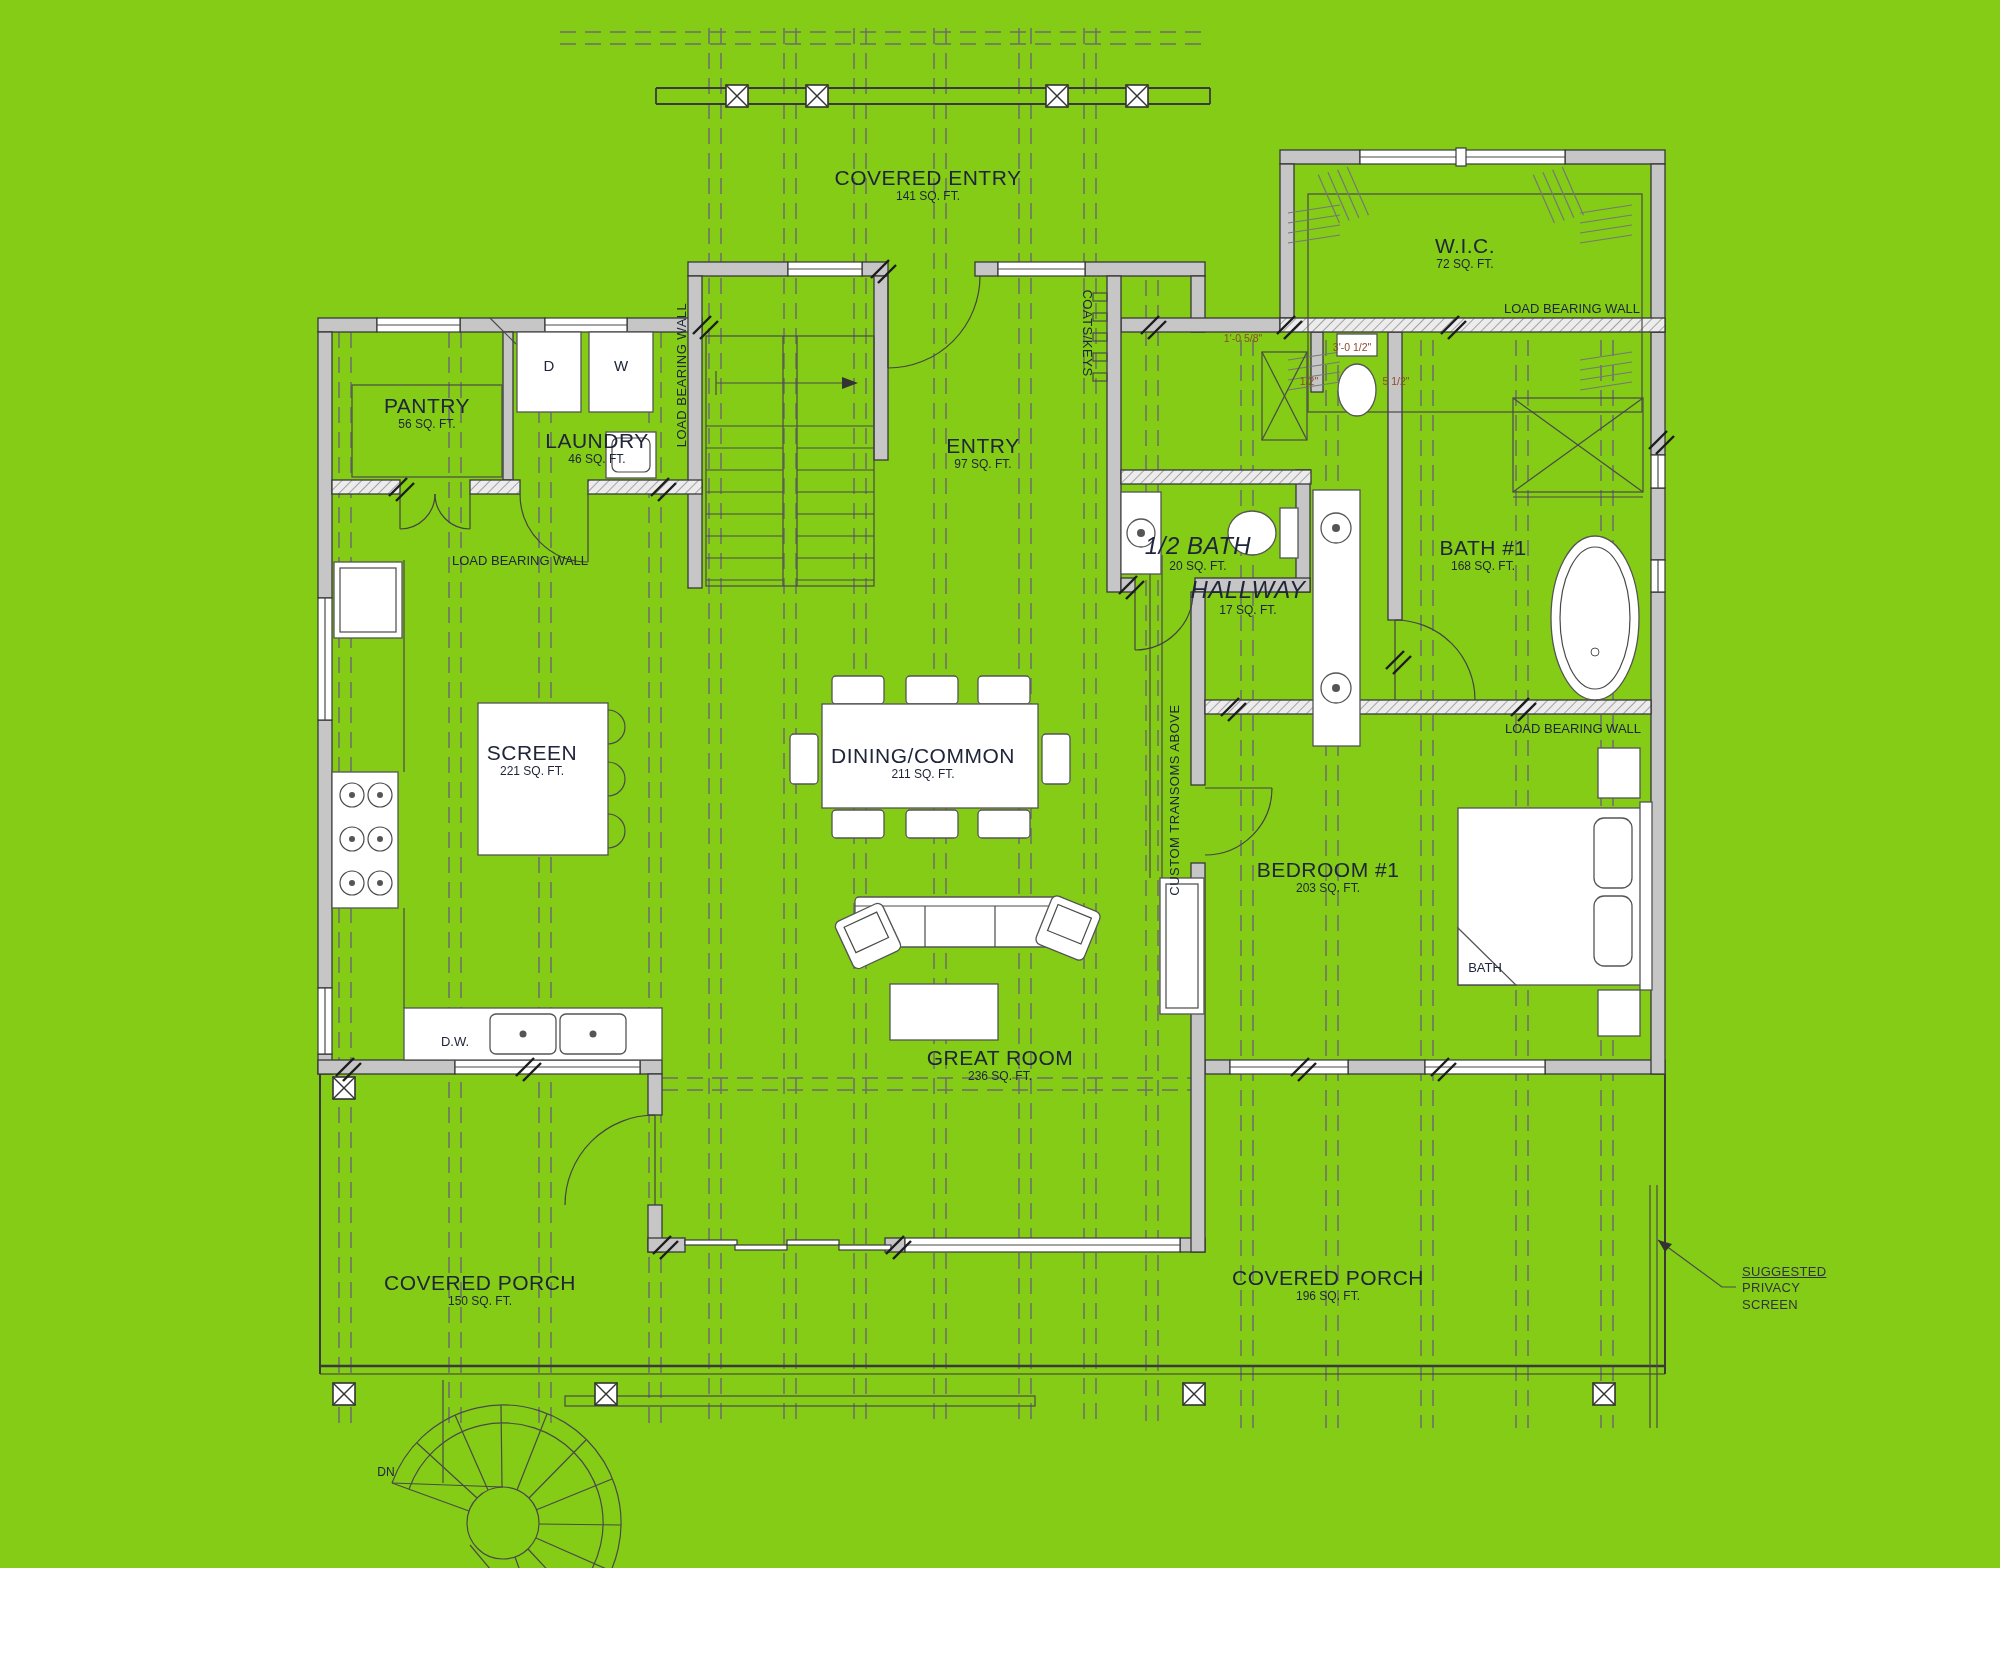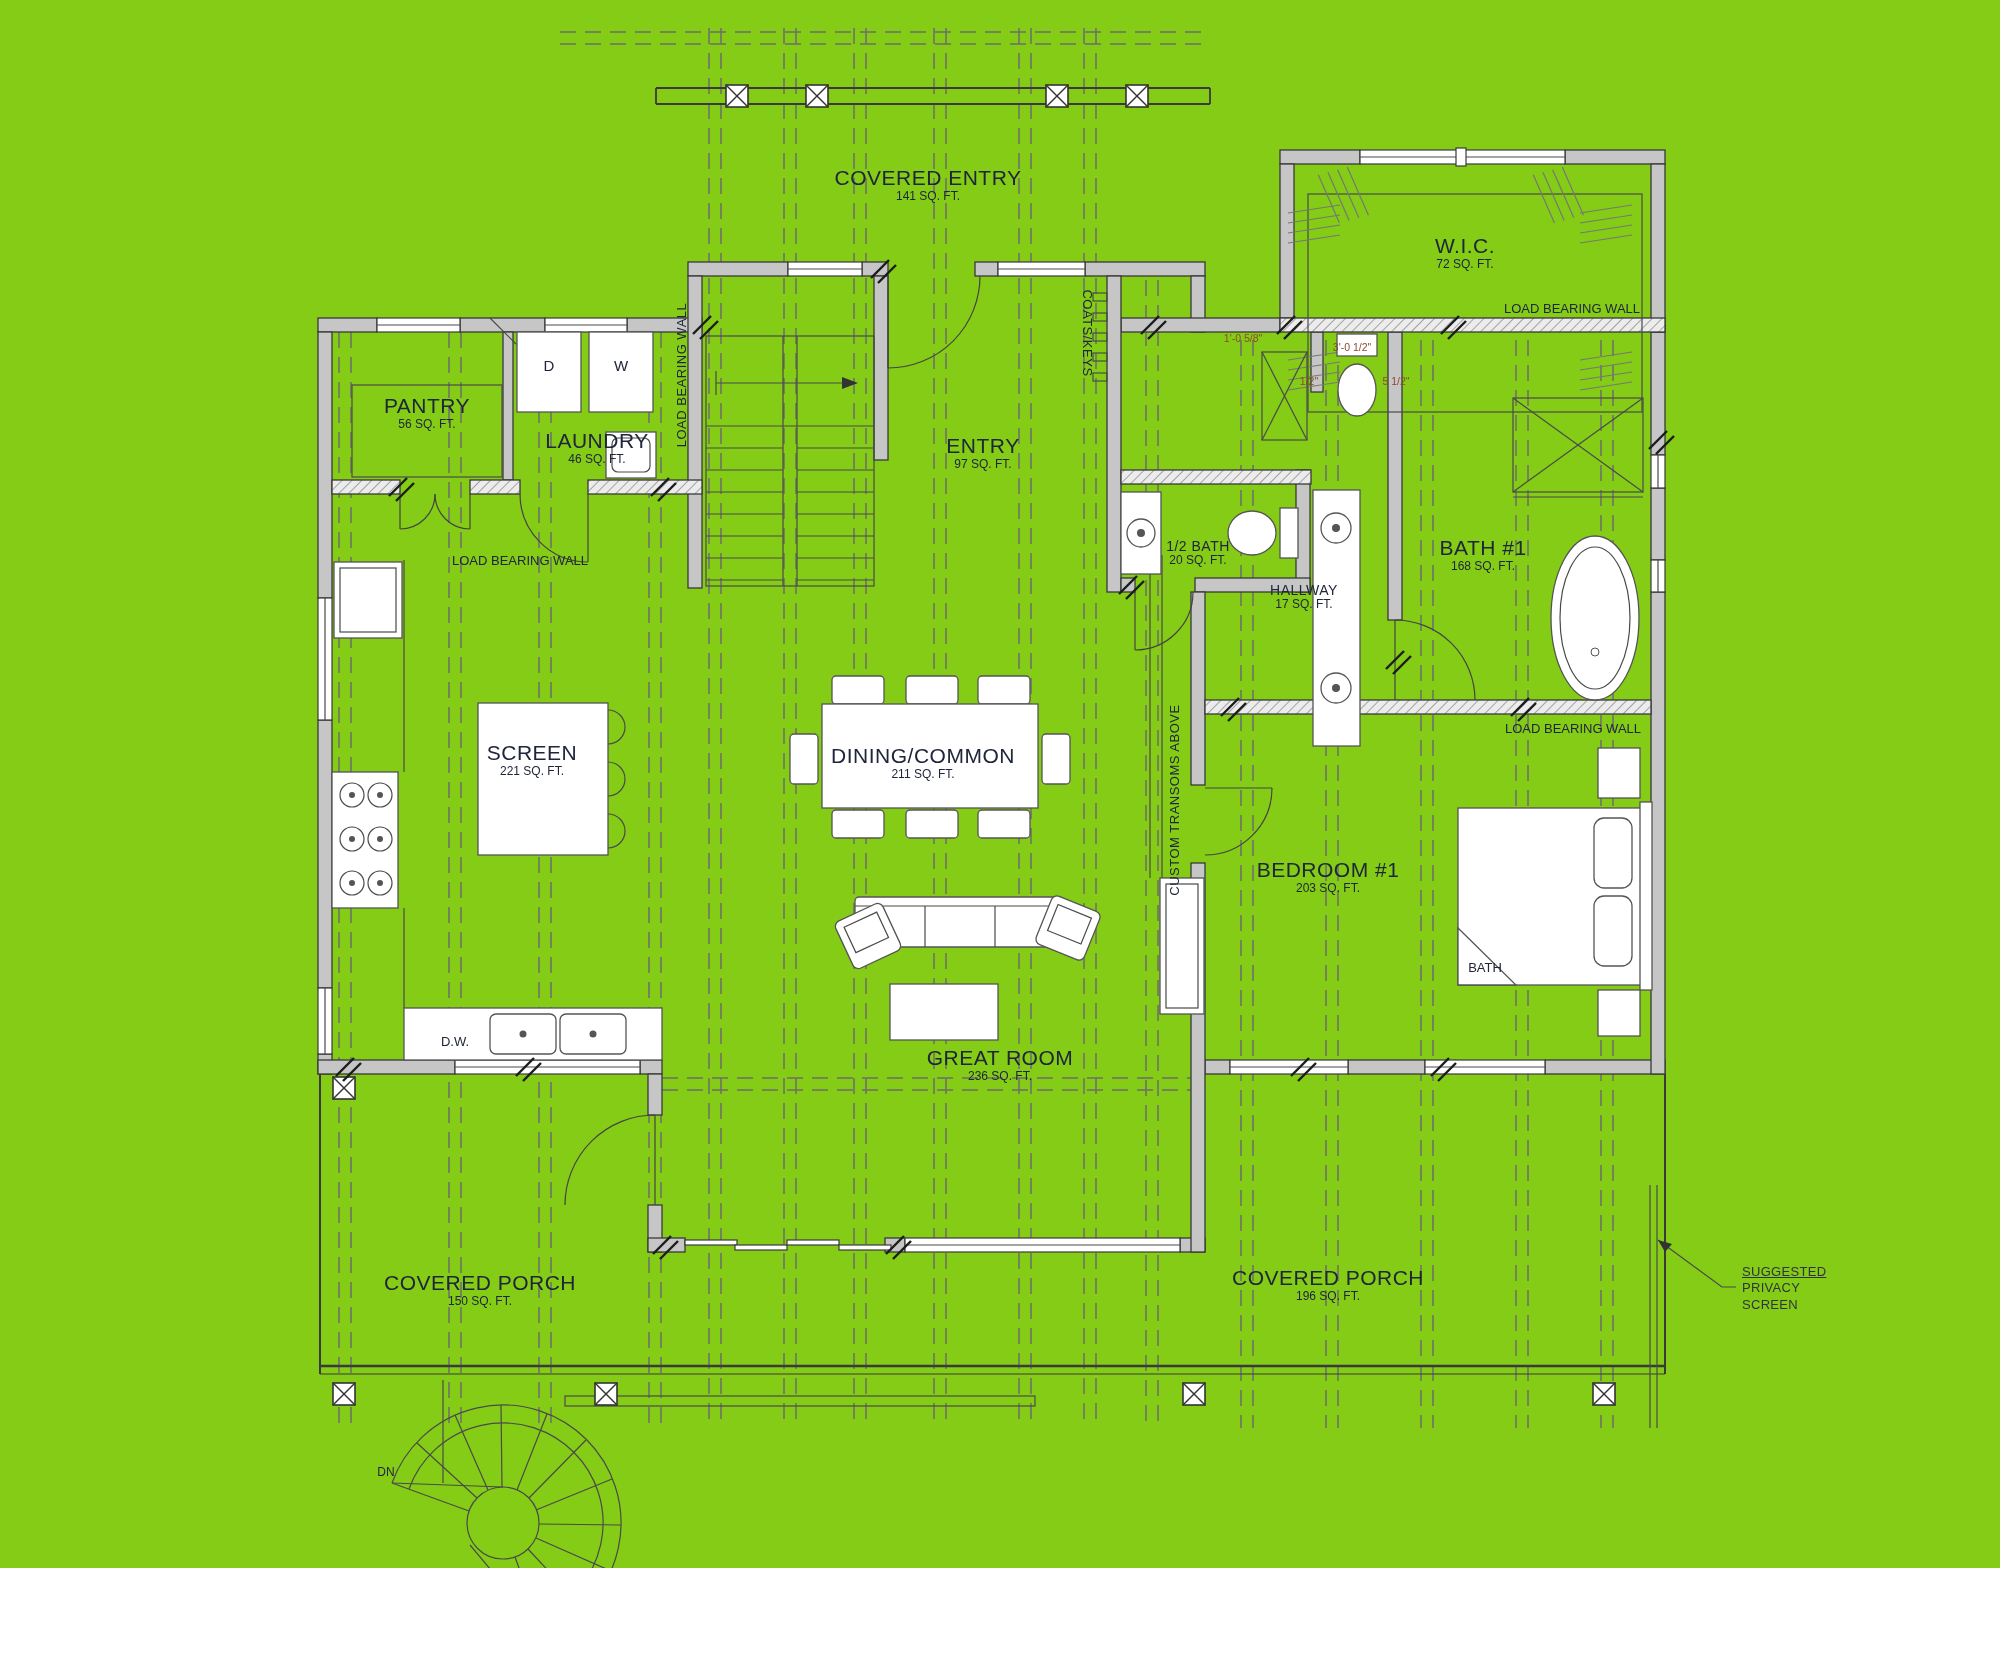--- a/index.html
+++ b/index.html
@@ -14,21 +14,21 @@
   .dash{stroke:#6e6e6e;stroke-width:1.5;fill:none;stroke-dasharray:16 9;}
   .door{fill:none;stroke:#444;stroke-width:1.2;}
   .beam{stroke:#3a3a3a;stroke-width:1.8;fill:none;}
   .xcol rect{fill:#fff;stroke:#333;stroke-width:1.6;}
   .xcol line{stroke:#333;stroke-width:1.4;}
   .tick line{stroke:#1c1c1c;stroke-width:2.4;}
   .clu line{stroke:#777;stroke-width:1.2;}
   .label{position:absolute;transform:translate(-50%,-50%);text-align:center;color:#20263a;white-space:nowrap;line-height:1.15;}
   .label .nm{font-size:21px;letter-spacing:.5px;}
   .label .ar{font-size:12px;}
-  .sm .nm{font-size:14px;}
+  .sm .nm{font-size:24px;font-style:italic;}
   .sm .ar{font-size:12px;}
   .tiny{position:absolute;transform:translate(-50%,-50%);color:#20263a;font-size:13px;white-space:nowrap;}
   .vlab{position:absolute;transform:translate(-50%,-50%) rotate(-90deg);color:#20263a;font-size:13px;white-space:nowrap;letter-spacing:.5px;}
   .vlab.cw{transform:translate(-50%,-50%) rotate(90deg);}
   .dim{position:absolute;transform:translate(-50%,-50%);color:#8b4a2e;font-size:10.5px;white-space:nowrap;}
   .note{position:absolute;color:#30333d;font-size:13px;font-weight:normal;line-height:1.25;letter-spacing:.3px;}
   .note .u{text-decoration:underline;}
   .title{position:absolute;transform:translate(-50%,-50%);font-family:"Liberation Serif",serif;font-variant:small-caps;font-size:58px;color:#1b1b1b;letter-spacing:3px;white-space:nowrap;}
 </style>
 </head>
@@ -448,21 +448,21 @@
   <div class="ar">46 SQ. FT.</div>
 </div>
 <div class="label" style="left:983px;top:453px">
   <div class="nm">ENTRY</div>
   <div class="ar">97 SQ. FT.</div>
 </div>
 <div class="label sm" style="left:1198px;top:553px">
   <div class="nm">1/2 BATH</div>
   <div class="ar">20 SQ. FT.</div>
 </div>
-<div class="label sm" style="left:1304px;top:597px">
+<div class="label sm" style="left:1248px;top:597px">
   <div class="nm">HALLWAY</div>
   <div class="ar">17 SQ. FT.</div>
 </div>
 <div class="label" style="left:1483px;top:555px">
   <div class="nm">BATH #1</div>
   <div class="ar">168 SQ. FT.</div>
 </div>
 <div class="label" style="left:532px;top:760px">
   <div class="nm">SCREEN</div>
   <div class="ar">221 SQ. FT.</div>

